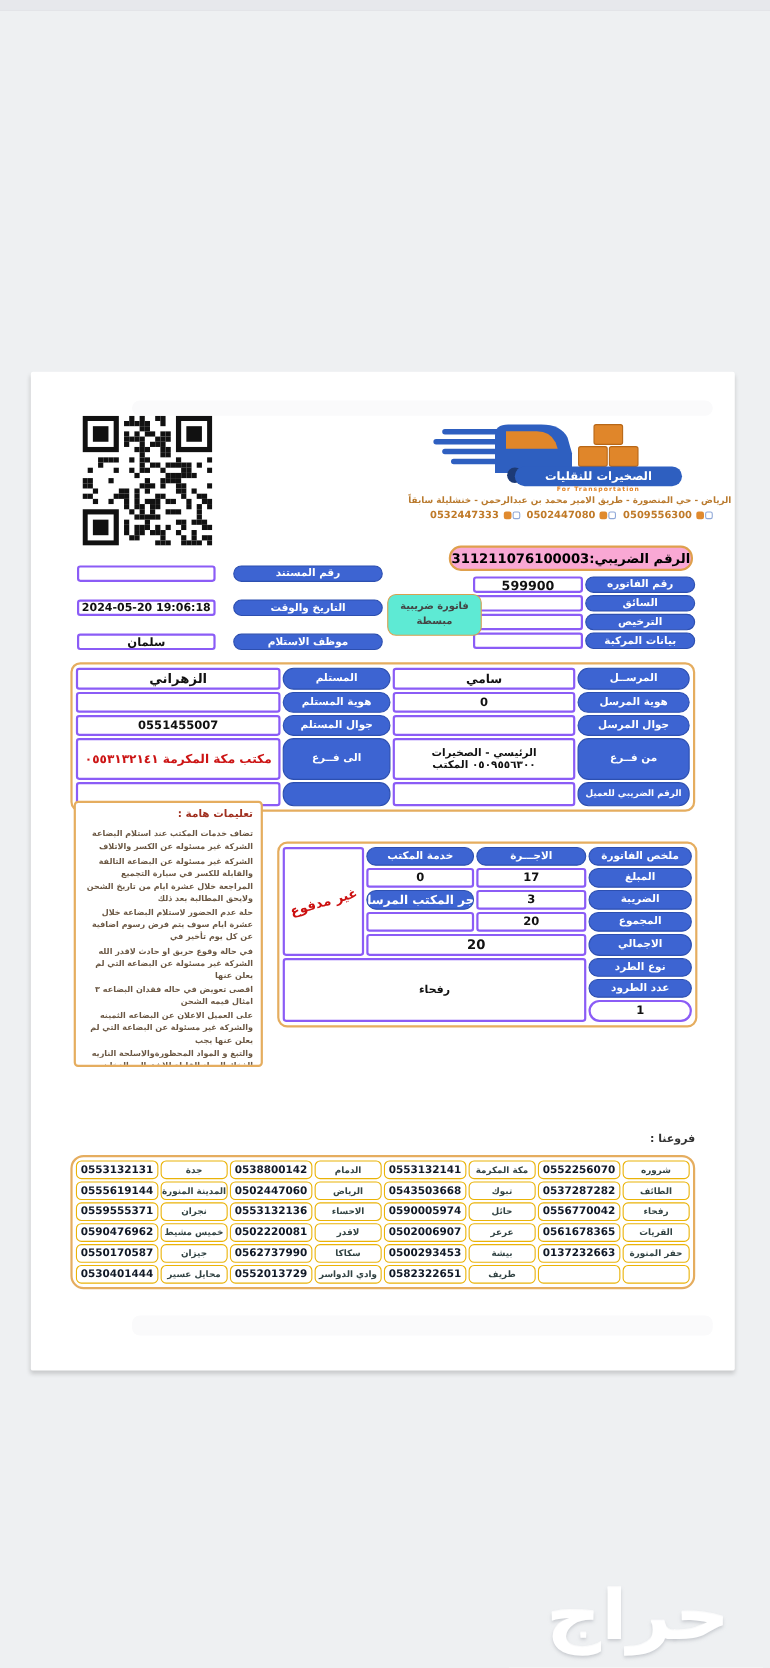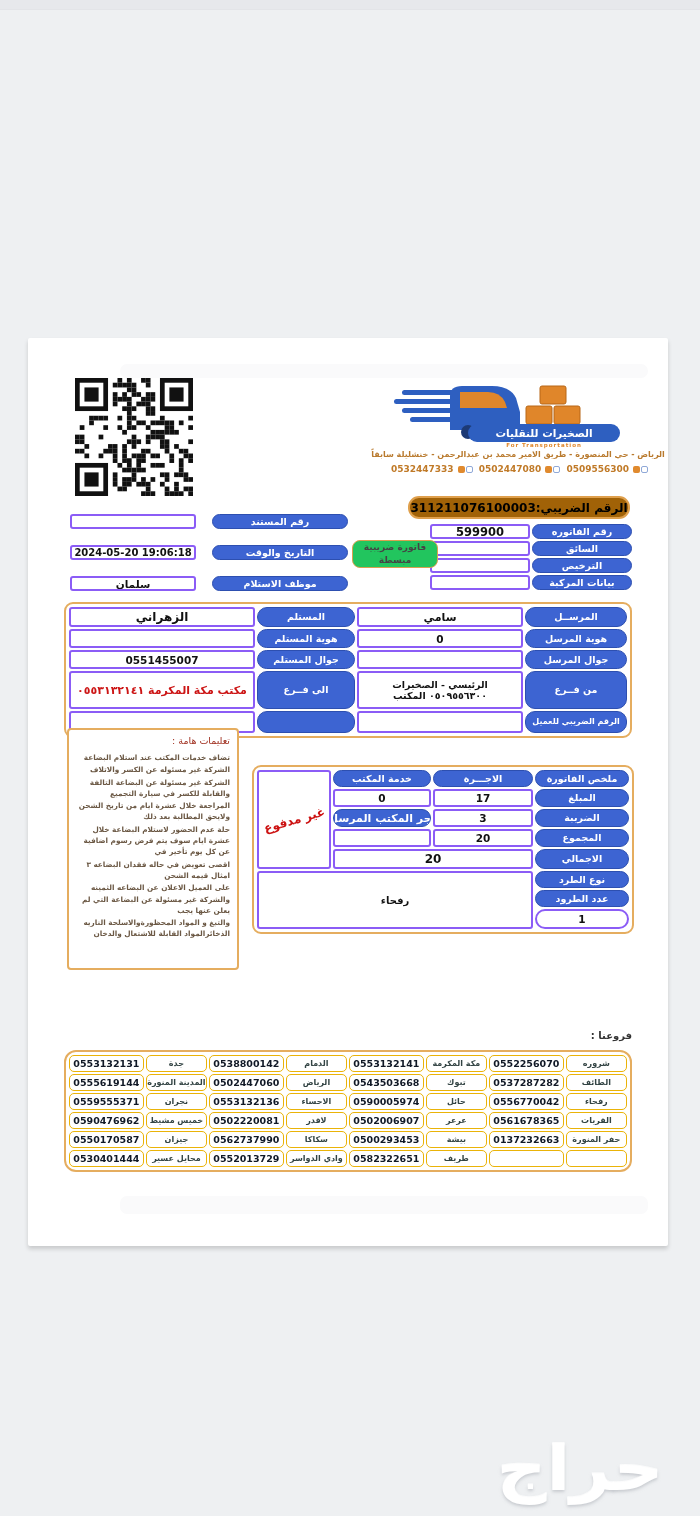--- a/index.html
+++ b/index.html
@@ -21,37 +21,37 @@
   .logo-banner { position:absolute; right:18px; top:46px; width:152px; height:18px; background:#2e5fc0; border-radius:9px;
                  color:#fff; font-weight:bold; font-size:10.5px; display:flex; align-items:center; justify-content:center; }
   .logo-tag { position:absolute; right:18px; top:64px; width:152px; text-align:center; color:#e0862a; font-size:5.5px; font-weight:bold; letter-spacing:1px;}
   .addr { position:absolute; left:330px; top:112px; width:320px; text-align:center; color:#b97a2e; font-size:8px; font-weight:bold; }
   .phones { position:absolute; left:330px; top:126px; width:320px; text-align:center; direction:ltr; color:#c07a28; font-size:9px; font-weight:bold; }
   .phones .num { margin:0 3px; }
   .mini-ico { display:inline-block; width:7px; height:7px; border-radius:2px; vertical-align:middle; margin-left:1px; }
   .ico-wa { background:#e08a2e; }
   .ico-ph { background:#fff; border:1px solid #8fa8d8; }
   .taxbox { position:absolute; left:380px; top:158px; width:222px; height:23px; border:2px solid #dfa04d; border-radius:11px;
-            background:#a16207; display:flex; align-items:center; justify-content:center; font-weight:bold; font-size:12px; color:#000; }
+            background:#f9a8d4; display:flex; align-items:center; justify-content:center; font-weight:bold; font-size:12px; color:#000; }
   
   .grid-right { position:absolute; left:402px; top:186px; width:202px; display:grid; grid-template-columns:100px 1fr;
                 grid-auto-rows:15px; gap:2px; }
   .grid-left  { position:absolute; left:42px;  top:176px; width:278px; display:grid; grid-template-columns:136px 1fr;
                 grid-auto-rows:15px; gap:16px; }
-  .stamp { position:absolute; left:324px; top:202px; width:86px; height:28px; border:1px solid #d9a050; border-radius:8px;
-           background:#22c55e; display:flex; flex-direction:column; align-items:center; justify-content:center;
+  .stamp { position:absolute; left:324px; top:202px; width:86px; height:38px; border:1px solid #d9a050; border-radius:8px;
+           background:#5eead4; display:flex; flex-direction:column; align-items:center; justify-content:center;
            font-size:9px; font-weight:bold; color:#444; line-height:1.4; }
   
   .parties { position:absolute; left:36px; top:264px; width:568px; padding:3px; display:grid;
              grid-template-columns:102px 166px 98px 1fr; grid-template-rows:20px 19px 19px 38px 22px; gap:2px; }
   .red { color:#cc1414; }
   
   .instr { position:absolute; left:39px; top:390px; width:172px; height:242px; border:2px solid #e5ad5f; border-radius:4px;
            background:#fff; padding:5px 7px; overflow:hidden; }
-  .instr-title { color:#a03020; font-weight:normal; font-size:9.5px; margin-bottom:6px; }
+  .instr-title { color:#a03020; font-weight:bold; font-size:9.5px; margin-bottom:6px; }
   .iline { color:#6b5844; font-size:7.3px; font-weight:bold; text-align:right; line-height:1.55; margin-bottom:1px; }
   
   .summary { position:absolute; left:224px; top:427px; width:382px; padding:3px; display:grid;
              grid-template-columns:94px 100px 98px 1fr; grid-template-rows:17px 18px 18px 18px 20px 17px 17px 20px; gap:2px; }
   .status-cell { grid-column:4; grid-row:1/6; }
   .status-txt { transform:rotate(-16deg); color:#cc1111; font-size:12px; font-weight:bold; letter-spacing:1px; }
   .total-cell { grid-column:2/4; }
   .pkg-cell { grid-column:2/5; grid-row:6/9; font-size:10px; }
   .oval { border-radius:10px; }
   
@@ -352,20 +352,21 @@
     </div>
 
     <div class="instr">
       <div class="instr-title">تعليمات هامة :</div>
       <div id="instr-lines">
           <div class="iline">تضاف خدمات المكتب عند استلام البضاعة</div>
           <div class="iline">الشركة غير مسئوله عن الكسر والاتلاف</div>
           <div class="iline">الشركة غير مسئولة عن البضاعة التالفة والقابلة للكسر في سيارة التجميع</div>
           <div class="iline">المراجعة خلال عشرة ايام من تاريخ الشحن ولايحق المطالبة بعد ذلك</div>
           <div class="iline">حلة عدم الحضور لاستلام البضاعة خلال عشرة ايام سوف يتم فرض رسوم اضافية عن كل يوم تأخير في</div>
+          <div class="iline">في حالة وقوع حريق او حادث لاقدر الله الشركة غير مسئولة عن البضاعة التي لم يعلن عنها</div>
           <div class="iline">اقصى تعويض في حاله فقدان البضاعه ٣ امثال قيمه الشحن</div>
           <div class="iline">على العميل الاعلان عن البضاعه الثمينه والشركة غير مسئولة عن البضاعة التي لم يعلن عنها يجب</div>
           <div class="iline">والتبغ و المواد المحظورةوالاسلحة الناريه الذخائرالمواد القابلة للاشتعال والدخان</div>
         </div>
     </div>
 
     <div class="summary obox">
       <div class="pill">ملخص الفاتورة</div>
       <div class="pill">الاجـــرة</div>
       <div class="pill">خدمة المكتب</div>

